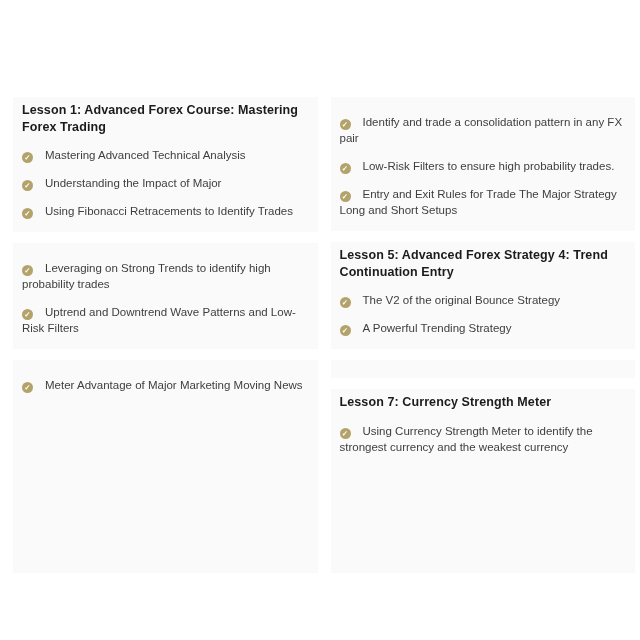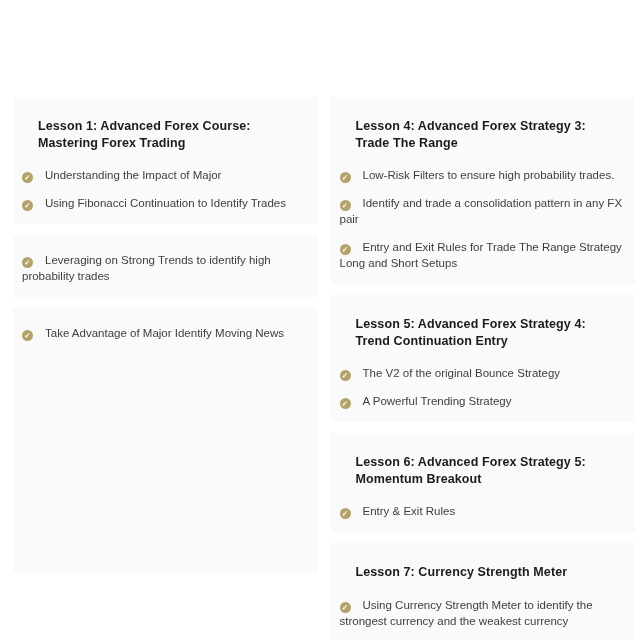--- a/index.html
+++ b/index.html
@@ -32,21 +32,21 @@
   }
   .lesson-card {
     background: var(--card-bg, #fafafa);
     padding: 5px 10px 13px 9px;
     margin: 0;
   }
   .column .lesson-card:last-child {
     flex: 1;
   }
   .lesson-title {
-    margin: 16px;
+    margin: 0;
     font-size: 12.5px;
     line-height: 16.5px;
     font-weight: 700;
     color: var(--heading-color, #1b1b1b);
     letter-spacing: 0.1px;
   }
   .lesson-item {
     margin-top: 12px;
     font-size: 11.5px;
     line-height: 16px;
@@ -70,44 +70,43 @@
     
   }
 </style>
 </head>
 <body style="background: rgb(255, 255, 255);">
 
 <div class="curriculum">
     <div class="column">
       <section class="lesson-card">
         <h3 class="lesson-title">Lesson 1: Advanced Forex Course: Mastering Forex Trading</h3>
+        <div class="lesson-item"><span class="check">✓</span><span class="item-text">Mastering Advanced Technical Analysis</span></div>
         <div class="lesson-item"><span class="check">✓</span><span class="item-text">Understanding the Impact of Major</span></div>
-        <div class="lesson-item"><span class="check">✓</span><span class="item-text">Using Fibonacci Continuation to Identify Trades</span></div>
+        <div class="lesson-item"><span class="check">✓</span><span class="item-text">Using Fibonacci Retracements to Identify Trades</span></div>
       </section>
       <section class="lesson-card">
         <div class="lesson-item"><span class="check">✓</span><span class="item-text">Leveraging on Strong Trends to identify high probability trades</span></div>
+        <div class="lesson-item"><span class="check">✓</span><span class="item-text">Uptrend and Downtrend Wave Patterns and Low-Risk Filters</span></div>
       </section>
       <section class="lesson-card">
-        <div class="lesson-item"><span class="check">✓</span><span class="item-text">Take Advantage of Major Identify Moving News</span></div>
+        <div class="lesson-item"><span class="check">✓</span><span class="item-text">Meter Advantage of Major Marketing Moving News</span></div>
       </section>
     </div>
     <div class="column">
       <section class="lesson-card">
-        <h3 class="lesson-title">Lesson 4: Advanced Forex Strategy 3: Trade The Range</h3>
+        <div class="lesson-item"><span class="check">✓</span><span class="item-text">Identify and trade a consolidation pattern in any FX pair</span></div>
         <div class="lesson-item"><span class="check">✓</span><span class="item-text">Low-Risk Filters to ensure high probability trades.</span></div>
-        <div class="lesson-item"><span class="check">✓</span><span class="item-text">Identify and trade a consolidation pattern in any FX pair</span></div>
-        <div class="lesson-item"><span class="check">✓</span><span class="item-text">Entry and Exit Rules for Trade The Range Strategy Long and Short Setups</span></div>
+        <div class="lesson-item"><span class="check">✓</span><span class="item-text">Entry and Exit Rules for Trade The Major Strategy Long and Short Setups</span></div>
       </section>
       <section class="lesson-card">
         <h3 class="lesson-title">Lesson 5: Advanced Forex Strategy 4: Trend Continuation Entry</h3>
         <div class="lesson-item"><span class="check">✓</span><span class="item-text">The V2 of the original Bounce Strategy</span></div>
         <div class="lesson-item"><span class="check">✓</span><span class="item-text">A Powerful Trending Strategy</span></div>
       </section>
       <section class="lesson-card">
-        <h3 class="lesson-title">Lesson 6: Advanced Forex Strategy 5: Momentum Breakout</h3>
-        <div class="lesson-item"><span class="check">✓</span><span class="item-text">Entry &amp; Exit Rules</span></div>
       </section>
       <section class="lesson-card">
         <h3 class="lesson-title">Lesson 7: Currency Strength Meter</h3>
         <div class="lesson-item"><span class="check">✓</span><span class="item-text">Using Currency Strength Meter to identify the strongest currency and the weakest currency</span></div>
       </section>
     </div>
   </div>
 
 </body></html>

